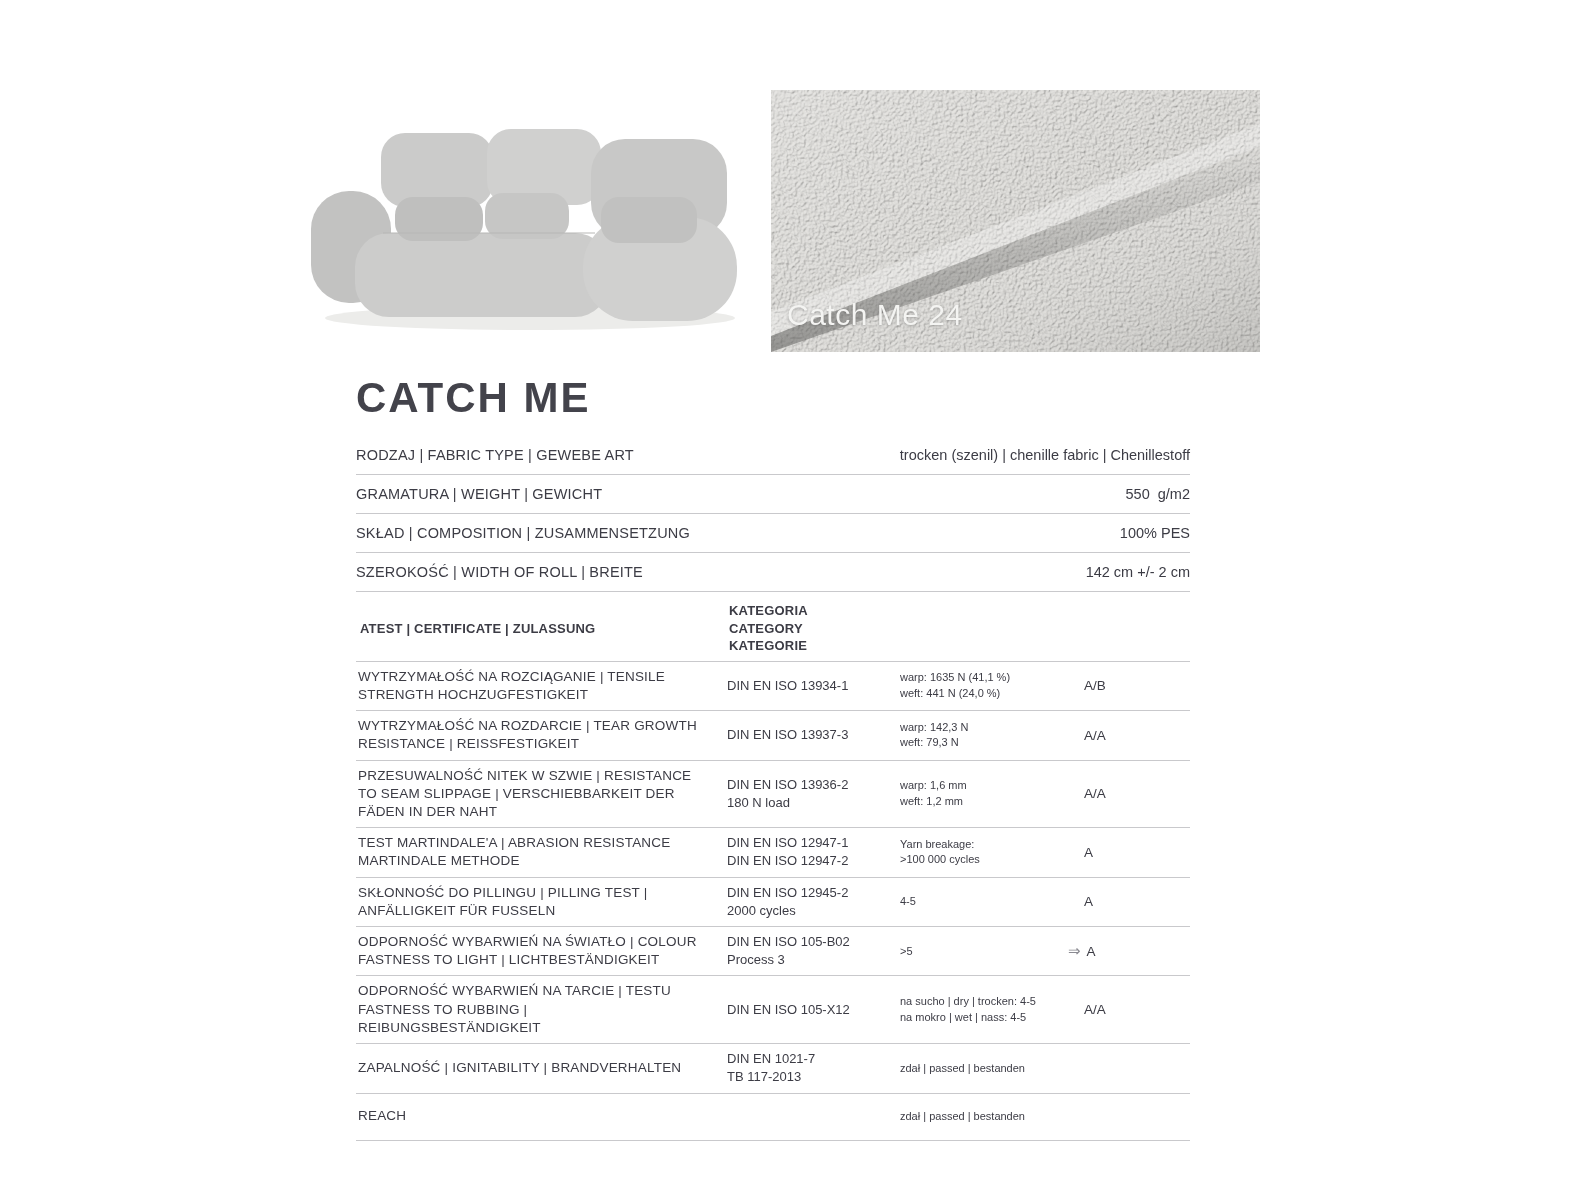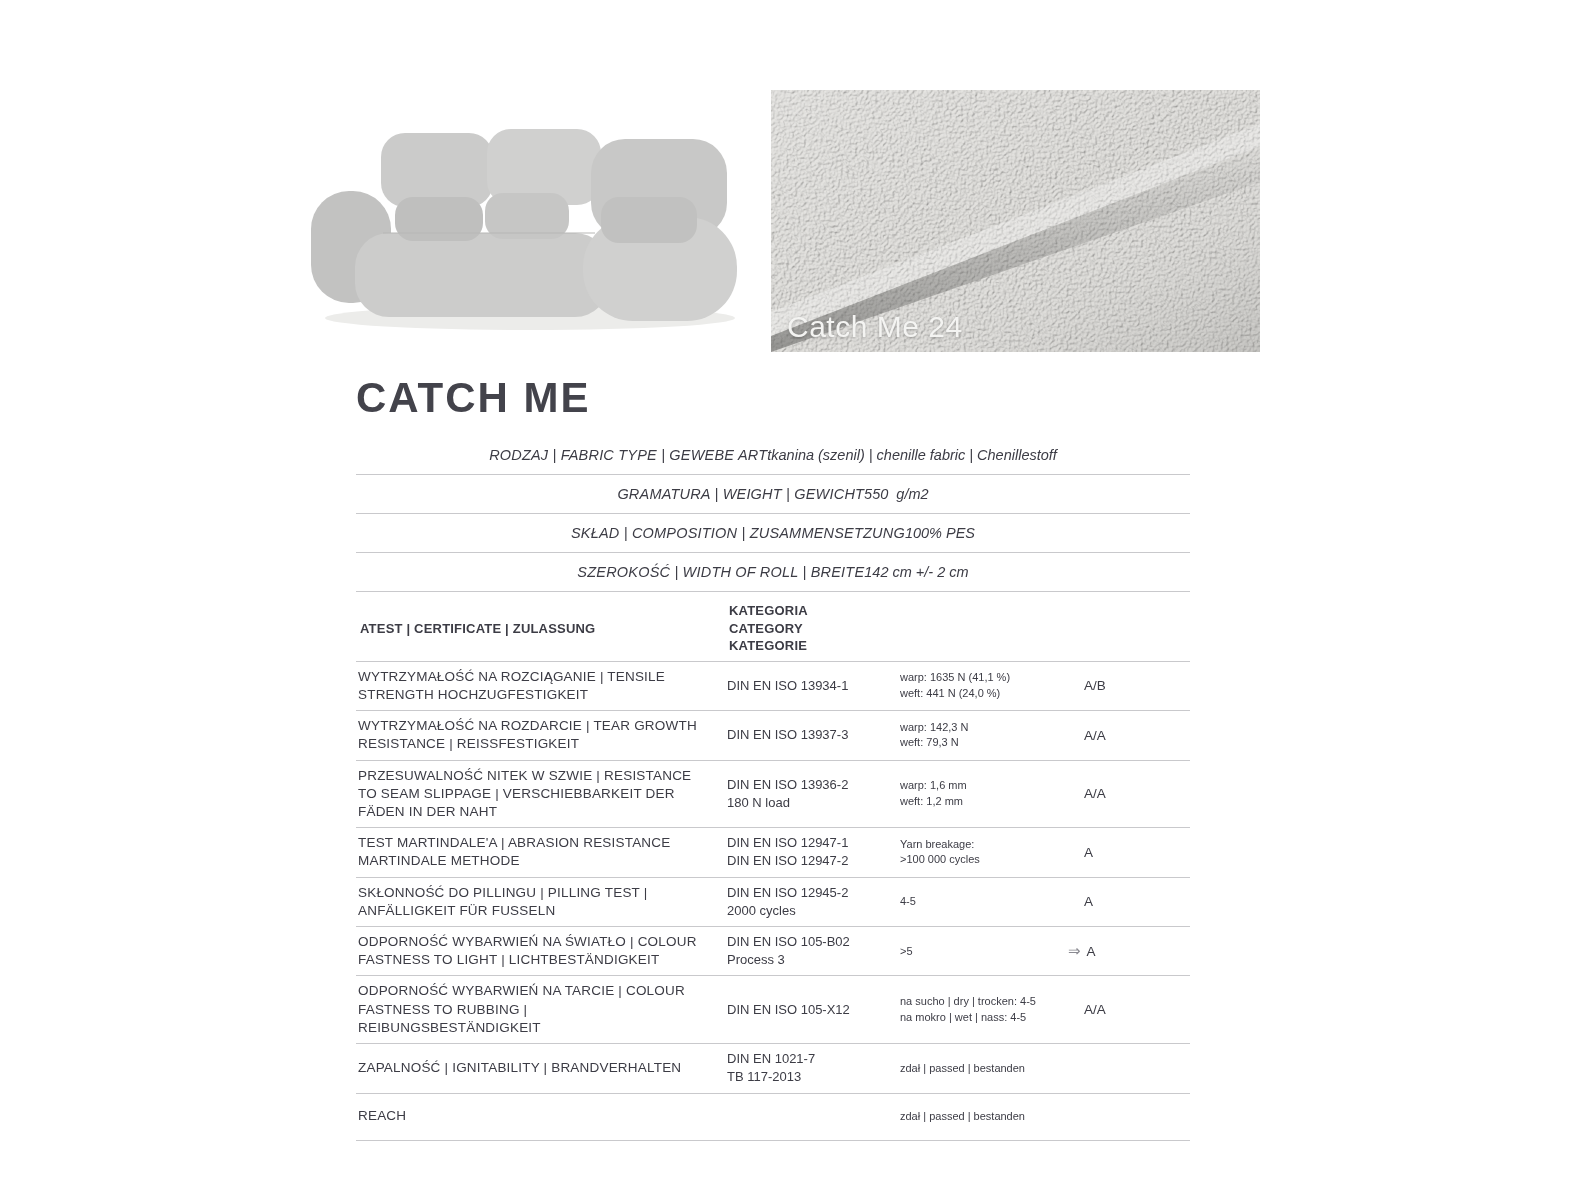--- a/index.html
+++ b/index.html
@@ -10,38 +10,38 @@
     font-family:"Liberation Sans",sans-serif;
     color:#3c3c45;
     overflow:hidden;
   }
 
   
   .sofa-wrap{position:absolute;left:295px;top:105px;width:460px;height:230px;}
   .fabric-wrap{position:absolute;left:771px;top:90px;width:489px;height:262px;overflow:hidden;}
   .fabric-wrap svg{display:block;}
   .fabric-caption{
-    position:absolute;left:16px;bottom:8px;
+    position:absolute;left:16px;bottom:20px;
     font-size:30px;font-weight:400;color:#f4f4f2;
     letter-spacing:0.5px;
     text-shadow:0 1px 3px rgba(60,60,60,0.35);
   }
 
   
   .page-title{
     position:absolute;left:356px;top:374px;
     font-size:42px;font-weight:700;letter-spacing:2px;
     color:#43434b;
   }
 
   
   .specs{position:absolute;left:356px;top:436px;width:834px;}
   .spec-row{
-    display:flex;justify-content:center;align-items:center;
-    height:38px;border-bottom:1px solid #c9c9cc;font-style:italic;
+    display:flex;justify-content:space-between;align-items:center;
+    height:38px;border-bottom:1px solid #c9c9cc;
   }
   .spec-label{font-size:14.5px;letter-spacing:0.2px;}
   .spec-value{font-size:14.5px;white-space:pre;text-align:right;}
 
   
   .cert-table{position:absolute;left:356px;top:596px;width:834px;}
   .grid-row{
     display:grid;
     grid-template-columns:371px 173px 182px 108px;
     align-items:center;
@@ -120,21 +120,21 @@
       <rect x="0" y="0" width="489" height="262" fill="url(#vign)"></rect>
     </svg>
     <div class="fabric-caption">Catch Me 24</div>
   </div>
 
   <div class="page-title">CATCH ME</div>
 
   <div class="specs">
     <div class="spec-row">
       <span class="spec-label">RODZAJ | FABRIC TYPE | GEWEBE ART</span>
-      <span class="spec-value">tkanina (szenil) | chenille fabric | Chenillestoff</span>
+      <span class="spec-value">trocken (szenil) | chenille fabric | Chenillestoff</span>
     </div>
     <div class="spec-row">
       <span class="spec-label">GRAMATURA | WEIGHT | GEWICHT</span>
       <span class="spec-value">550  g/m2</span>
     </div>
     <div class="spec-row">
       <span class="spec-label">SKŁAD | COMPOSITION | ZUSAMMENSETZUNG</span>
       <span class="spec-value">100% PES</span>
     </div>
     <div class="spec-row">
@@ -196,21 +196,21 @@
 
     <div class="grid-row cert-row">
       <div class="cell c-name">ODPORNOŚĆ WYBARWIEŃ NA ŚWIATŁO | COLOUR FASTNESS TO LIGHT | LICHTBESTÄNDIGKEIT</div>
       <div class="cell c-method">DIN EN ISO 105-B02
 Process 3</div>
       <div class="cell c-result">&gt;5</div>
       <div class="cell c-cat"><span class="arrow-glyph">⇒</span><span>A</span></div>
     </div>
 
     <div class="grid-row cert-row">
-      <div class="cell c-name">ODPORNOŚĆ WYBARWIEŃ NA TARCIE | COLOUR FASTNESS TO RUBBING | REIBUNGSBESTÄNDIGKEIT</div>
+      <div class="cell c-name">ODPORNOŚĆ WYBARWIEŃ NA TARCIE | TESTU FASTNESS TO RUBBING | REIBUNGSBESTÄNDIGKEIT</div>
       <div class="cell c-method">DIN EN ISO 105-X12</div>
       <div class="cell c-result">na sucho | dry | trocken: 4-5
 na mokro | wet | nass: 4-5</div>
       <div class="cell c-cat"><span>A/A</span></div>
     </div>
 
     <div class="grid-row cert-row">
       <div class="cell c-name">ZAPALNOŚĆ | IGNITABILITY | BRANDVERHALTEN</div>
       <div class="cell c-method">DIN EN 1021-7
 TB 117-2013</div>

